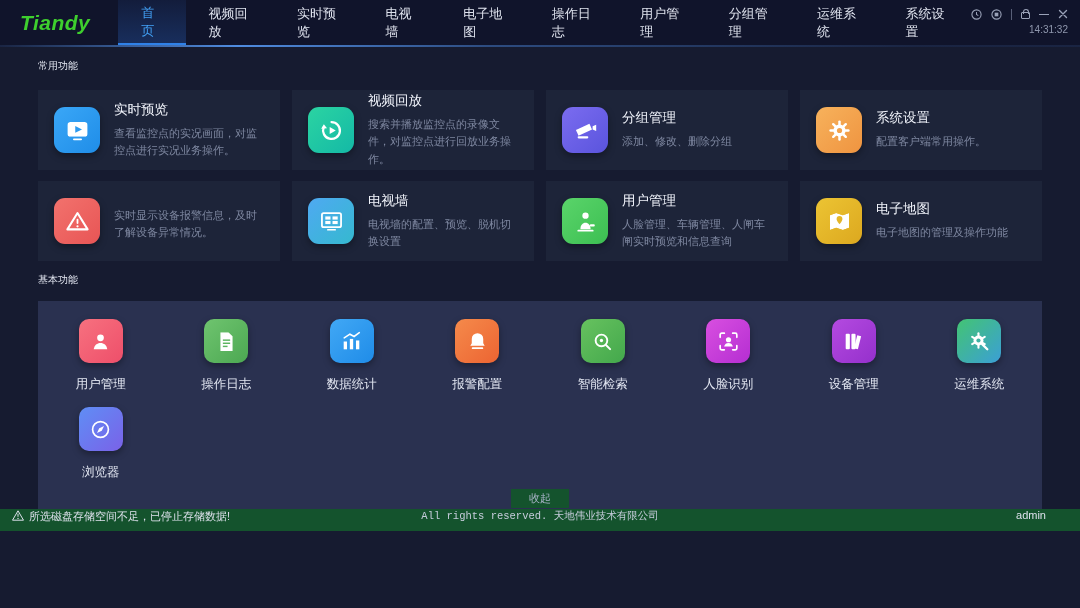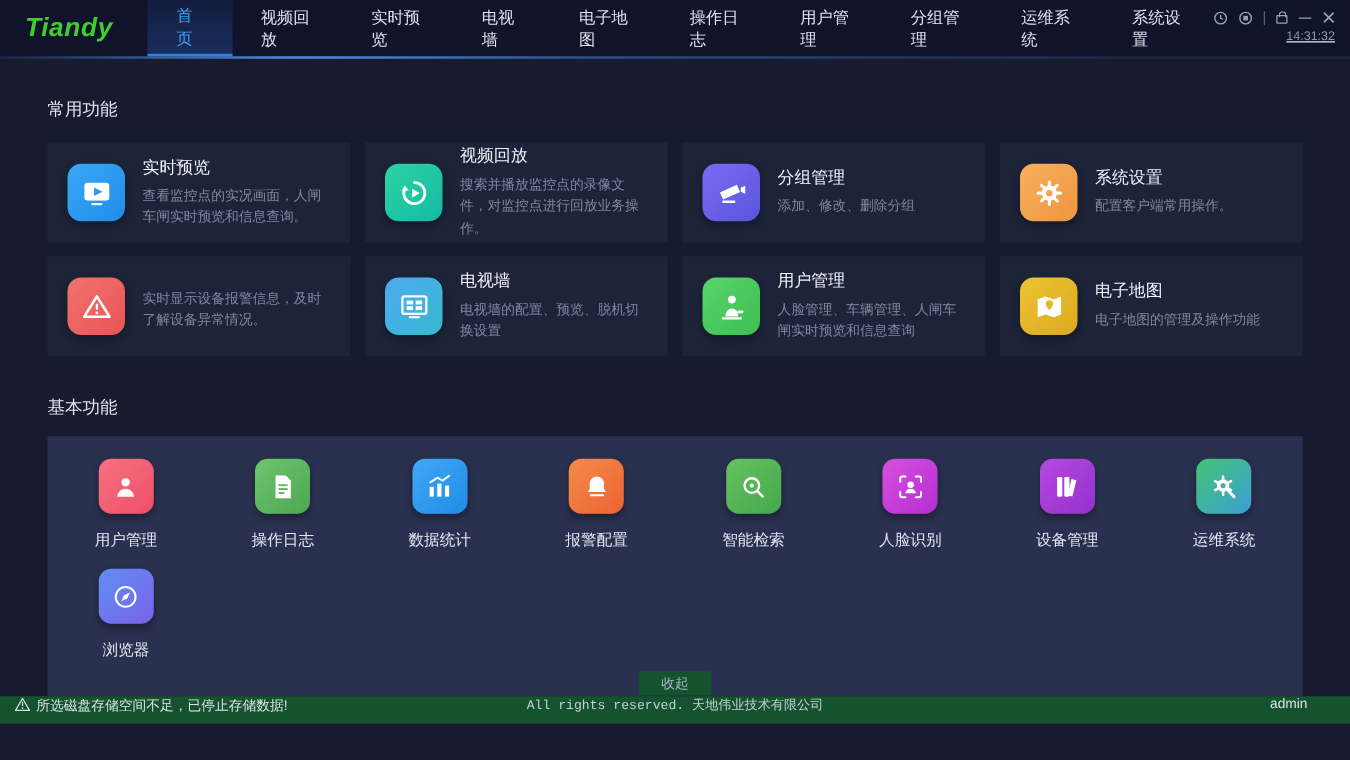--- a/index.html
+++ b/index.html
@@ -8,38 +8,38 @@
   .app { width:1080px; height:432px; position:relative; display:flex; flex-direction:column; }
 
   
   header { height:45px; background:#10142b; display:flex; align-items:stretch; flex-shrink:0; }
   .logo { font-size:21px; font-weight:bold; font-style:italic; color:#3ecf2e; letter-spacing:.5px;
           display:flex; align-items:center; padding:0 28px 0 20px; }
   .tabs { display:flex; align-items:stretch; }
   .tab { padding:12px 23px; display:flex; align-items:center; font-size:13px; color:#dfe3ee; cursor:pointer; }
   .tab.active { background:linear-gradient(180deg,rgba(43,105,205,.10),rgba(43,105,205,.30));
                 border-bottom:2px solid #2f81e8; color:#42a0f5; }
-  .win-area { margin-left:auto; display:flex; flex-direction:column; align-items:flex-end; padding:7px 12px 0 0;text-decoration:underline; }
+  .win-area { margin-left:auto; display:flex; flex-direction:column; align-items:flex-end; padding:7px 12px 0 0; }
   .win-icons { display:flex; align-items:center; gap:9px; height:14px; }
   .win-icons svg { display:block; }
   .vdiv { width:1px; height:11px; background:#585f78; }
   .lock { width:9px; height:7px; border:1px solid #9aa2b8; border-radius:1px; position:relative; margin-top:3px; }
   .lock::before { content:""; position:absolute; top:-4px; left:1px; width:4px; height:4px;
                   border:1px solid #9aa2b8; border-bottom:none; border-radius:3px 3px 0 0; }
   .minbtn { width:10px; height:10px; position:relative; }
   .minbtn::after { content:""; position:absolute; left:0; right:0; top:5px; border-top:1.5px solid #9aa2b8; }
   .time { font-size:10px; color:#8f97ad; margin-top:3px; }
 
   .glow-line { height:2px; flex-shrink:0;
     background:linear-gradient(90deg, rgba(60,120,230,.10) 0%, rgba(90,160,255,.85) 22%,
                rgba(80,150,250,.40) 45%, rgba(60,120,230,.10) 85%); }
 
   
   main { flex:1; padding:0 38px; position:relative; }
-  .section-title { font-size:14px; color:#e2e6f0; margin-top:32px; }
+  .section-title { font-size:10px; color:#e2e6f0; margin-top:12px; }
 
   .cards { margin-top:17px; display:grid; grid-template-columns:repeat(4,1fr); gap:11px 12px; }
   .card { background:#1d2439; height:80px; display:flex; align-items:center; padding:0 14px 0 16px; cursor:pointer; }
   .tile { width:46px; height:46px; border-radius:11px; flex-shrink:0; display:flex; align-items:center;
           justify-content:center; box-shadow:0 3px 7px rgba(0,0,0,.35); }
   .tile svg { width:27px; height:27px; }
   .card-text { margin-left:14px; }
   .card-title { font-size:13.5px; color:#f0f3fa; }
   .card-desc { font-size:11px; color:#7e87a0; line-height:1.55; margin-top:6px; }
 
@@ -119,21 +119,21 @@
                   <rect x="3" y="4.5" width="18" height="13" rx="2.5" fill="#fff"></rect>
                   <path d="M10 8l6 3-6 3z" fill="#000"></path>
                 </mask>
               </defs>
               <rect x="3" y="4.5" width="18" height="13" rx="2.5" fill="#fff" mask="url(#mk-lp)"></rect>
               <rect x="8" y="19" width="8" height="1.6" rx=".8" fill="#fff"></rect>
             </svg>
         </div>
         <div class="card-text">
           <div class="card-title">实时预览</div>
-          <div class="card-desc">查看监控点的实况画面，人闸车闸实时预览和信息查询。</div>
+          <div class="card-desc">查看监控点的实况画面，对监控点进行实况业务操作。</div>
         </div>
       </div>
 
       <div class="card">
         <div class="tile" style="background: linear-gradient(135deg, rgb(43, 212, 162), rgb(20, 185, 166));">
           <svg viewBox="0 0 24 24">
               <path d="M12 4.5a7.5 7.5 0 1 1-7 4.8" fill="none" stroke="#fff" stroke-width="2" stroke-linecap="round"></path>
               <path d="M2.8 10.5l2.4-4 2.8 3.4z" fill="#fff"></path>
               <path d="M10.4 8.8l5.4 3.2-5.4 3.2z" fill="#fff"></path>
             </svg>

